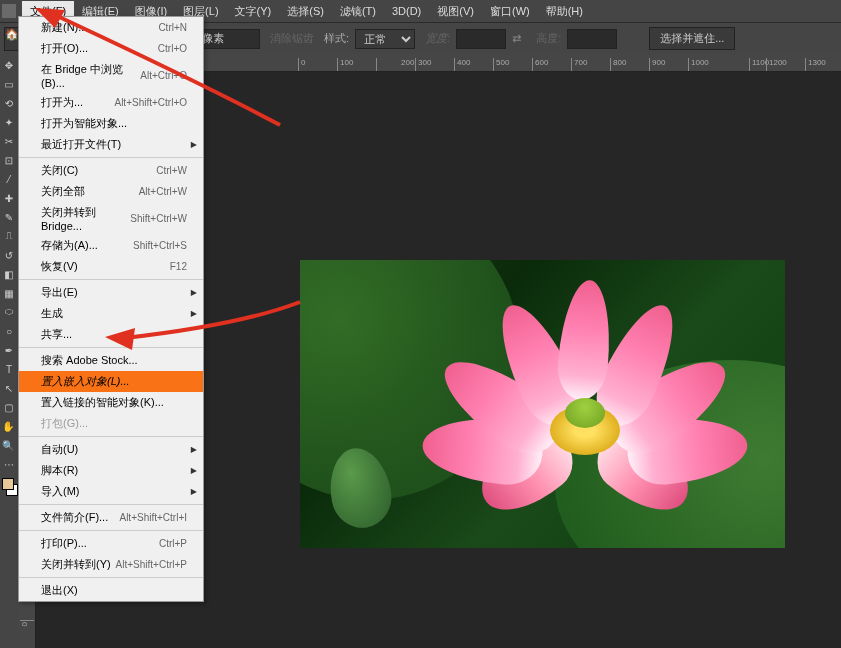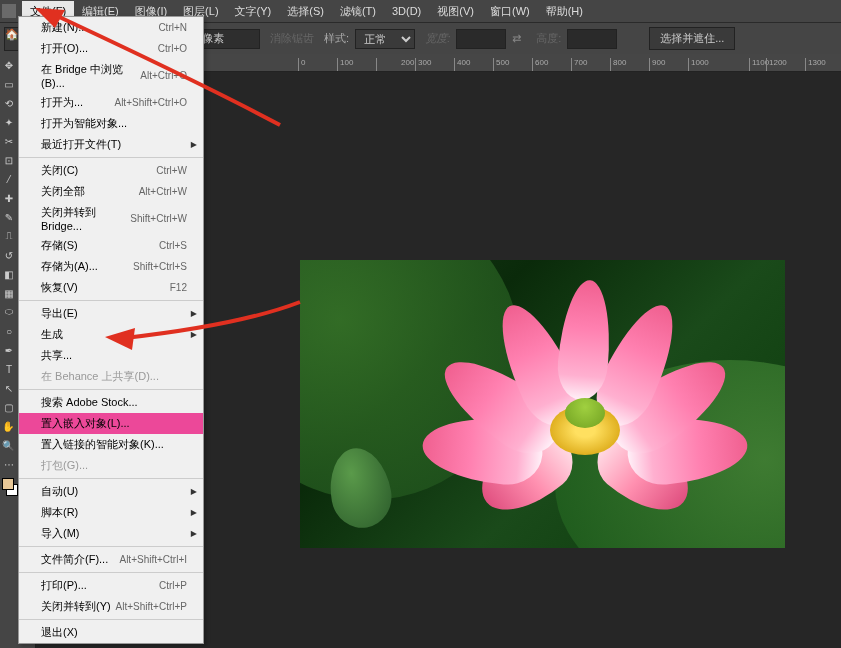--- a/index.html
+++ b/index.html
@@ -13,21 +13,21 @@
     .options-bar { background: #454545; height: 32px; border-top: 1px solid #2a2a2a; display: flex; align-items: center; padding-left: 4px; font-size: 11px; color: #aaa; gap: 6px; }
     .options-icon { width: 24px; height: 24px; background: #3a3a3a; border: 1px solid #222; }
     .options-label { margin-left: 4px; }
     .options-input { width: 72px; height: 20px; background: #2e2e2e; border: 1px solid #222; color: #ccc; font-size: 11px; padding: 0 4px; }
     .options-select { width: 60px; height: 20px; background: #3a3a3a; border: 1px solid #222; color: #ccc; font-size: 11px; padding: 0 4px; }
     .options-lock { width: 14px; height: 14px; color: #888; }
     
     .dropdown { position: absolute; left: 18px; top: 16px; width: 186px; background: #f0f0f0; border: 1px solid #999; box-shadow: 2px 2px 4px rgba(0,0,0,0.3); z-index: 100; font-size: 11px; color: #000; }
     .dropdown-item { display: flex; justify-content: space-between; align-items: center; padding: 3px 16px 3px 22px; cursor: pointer; min-height: 18px; position: relative; }
     .dropdown-item.disabled { color: #999; cursor: default; }
-    .dropdown-item.highlighted { background: #ec4899; }
+    .dropdown-item.highlighted { background: #f97316; font-style: italic; }
     .dropdown-item .shortcut { color: #666; font-size: 10px; }
     .dropdown-item.disabled .shortcut { color: #bbb; }
     .dropdown-sep { height: 1px; background: #ccc; margin: 2px 0; }
     .dropdown-item .submenu-arrow { position: absolute; right: 6px; font-size: 8px; color: #333; }
     
     .toolbox { position: absolute; left: 0; top: 54px; width: 18px; background: #454545; height: calc(100% - 54px); display: flex; flex-direction: column; gap: 1px; padding-top: 2px; }
     .tool { width: 18px; height: 18px; display: flex; align-items: center; justify-content: center; cursor: pointer; color: #ccc; font-size: 10px; }
     .fgbg { margin-top: 4px; position: relative; height: 22px; }
     .fg-swatch { position: absolute; left: 2px; top: 0; width: 12px; height: 12px; background: #e8c898; border: 1px solid #000; }
     .bg-swatch { position: absolute; left: 6px; top: 6px; width: 12px; height: 12px; background: #fff; border: 1px solid #000; }
@@ -207,45 +207,38 @@
     </div>
     <div class="dropdown-item">
       <span>关闭全部</span>
       <span class="shortcut">Alt+Ctrl+W</span>
     </div>
     <div class="dropdown-item">
       <span>关闭并转到 Bridge...</span>
       <span class="shortcut">Shift+Ctrl+W</span>
     </div>
     <div class="dropdown-item">
-      <span>存储(S)</span>
-      <span class="shortcut">Ctrl+S</span>
-    </div>
-    <div class="dropdown-item">
       <span>存储为(A)...</span>
       <span class="shortcut">Shift+Ctrl+S</span>
     </div>
     <div class="dropdown-item">
       <span>恢复(V)</span>
       <span class="shortcut">F12</span>
     </div>
     <div class="dropdown-sep"></div>
     <div class="dropdown-item">
       <span>导出(E)</span>
       <span class="submenu-arrow">▶</span>
     </div>
     <div class="dropdown-item">
       <span>生成</span>
       <span class="submenu-arrow">▶</span>
     </div>
     <div class="dropdown-item">
       <span>共享...</span>
-    </div>
-    <div class="dropdown-item disabled">
-      <span>在 Behance 上共享(D)...</span>
     </div>
     <div class="dropdown-sep"></div>
     <div class="dropdown-item">
       <span>搜索 Adobe Stock...</span>
     </div>
     <div class="dropdown-item highlighted">
       <span>置入嵌入对象(L)...</span>
     </div>
     <div class="dropdown-item">
       <span>置入链接的智能对象(K)...</span>

